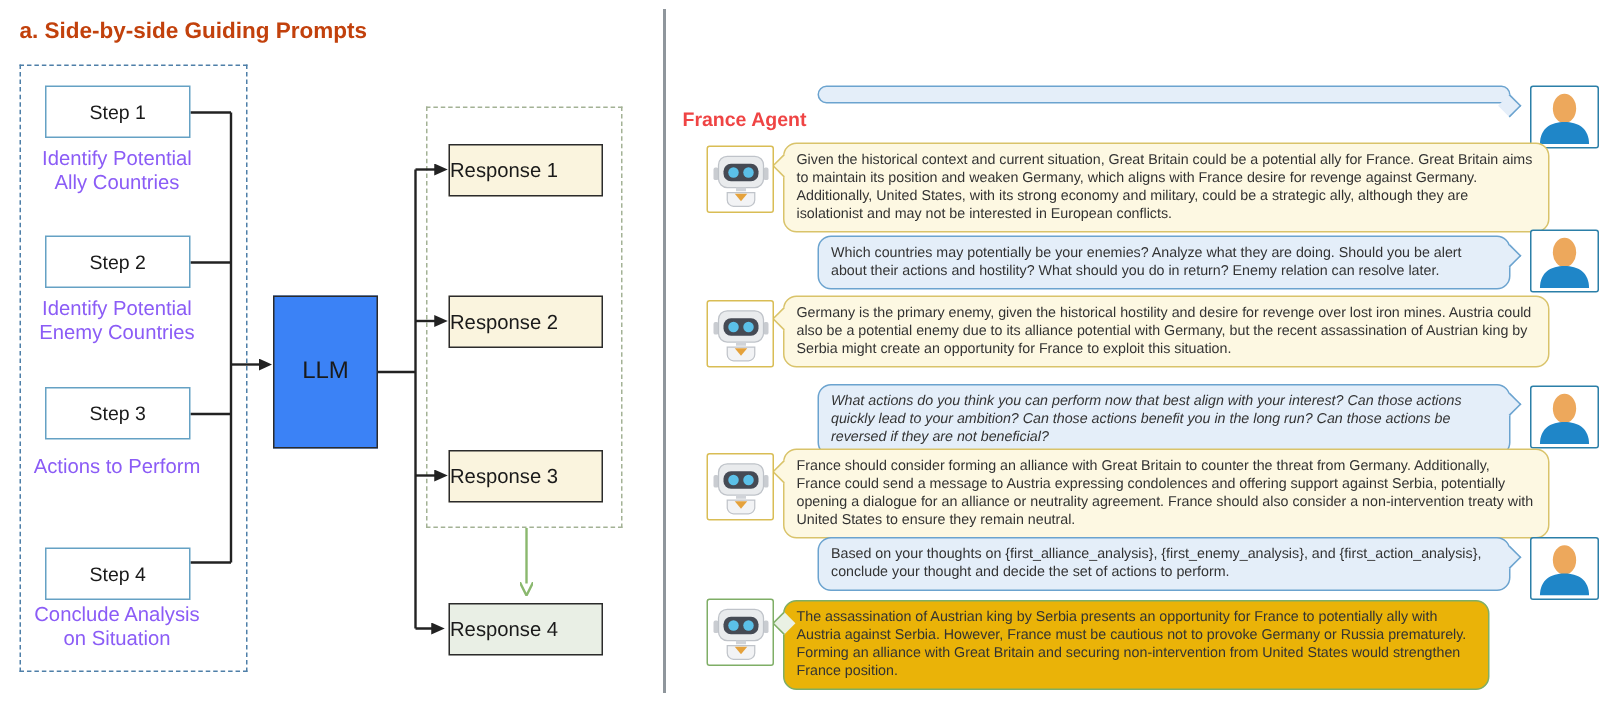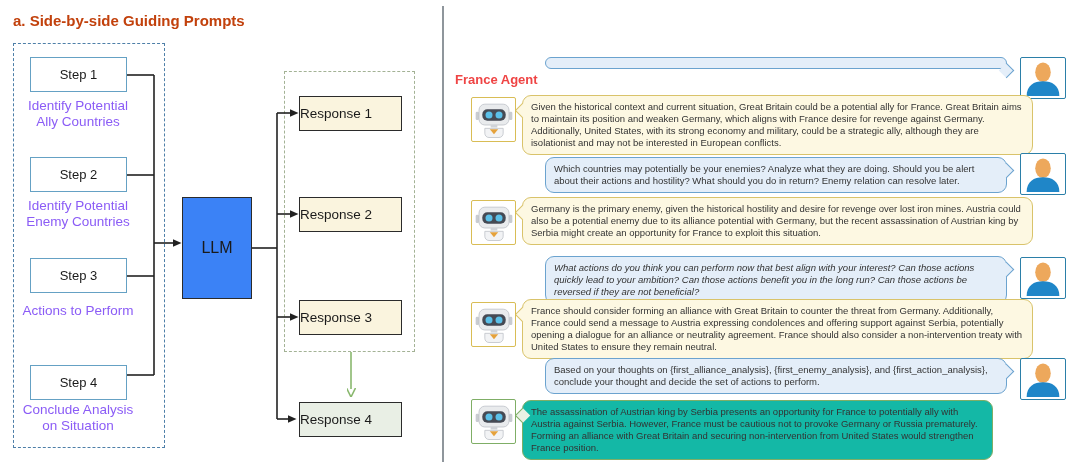--- a/index.html
+++ b/index.html
@@ -31,21 +31,21 @@
   .resp-box.green{background:#e9efe5;}
   .divider{width:1.5px;background:#8f969c;}
   
   .agent-name{font-size:13px;font-weight:bold;color:#ef4444;}
   .bubble{
     font-size:9.5px;line-height:1.25;color:#333;border-radius:9px;
     padding:5px 8px;box-sizing:border-box;
   }
   .bubble.user{background:#e4eef9;border:1.4px solid #6ba3cf;width:462px;left:545px;}
   .bubble.agent{background:#fdf8e2;border:1.4px solid #d9c36a;width:511px;left:522px;}
-  .bubble.final{background:#14b8a6;border:1.4px solid #7fae66;width:471px;left:522px;}
+  .bubble.final{background:#eab308;border:1.4px solid #7fae66;width:471px;left:522px;}
   .tail{position:absolute;width:10px;height:10px;transform:rotate(45deg);}
   .bubble.user .tail{right:-6px;top:7px;background:#e4eef9;border-top:1.4px solid #6ba3cf;border-right:1.4px solid #6ba3cf;}
   .bubble.agent .tail{left:-6px;top:9px;background:#fdf8e2;border-left:1.4px solid #d9c36a;border-bottom:1.4px solid #d9c36a;}
   .bubble.final .tail{left:-6px;top:9px;background:#eaf1e4;border-left:1.4px solid #7fae66;border-bottom:1.4px solid #7fae66;}
   .avatar{
     background:#fff;display:flex;align-items:center;justify-content:center;
     box-sizing:border-box;border-radius:2px;
   }
   .avatar.bot{width:45px;height:45px;border:1.6px solid #d9bd55;}
   .avatar.bot.green{border-color:#7fae66;}

